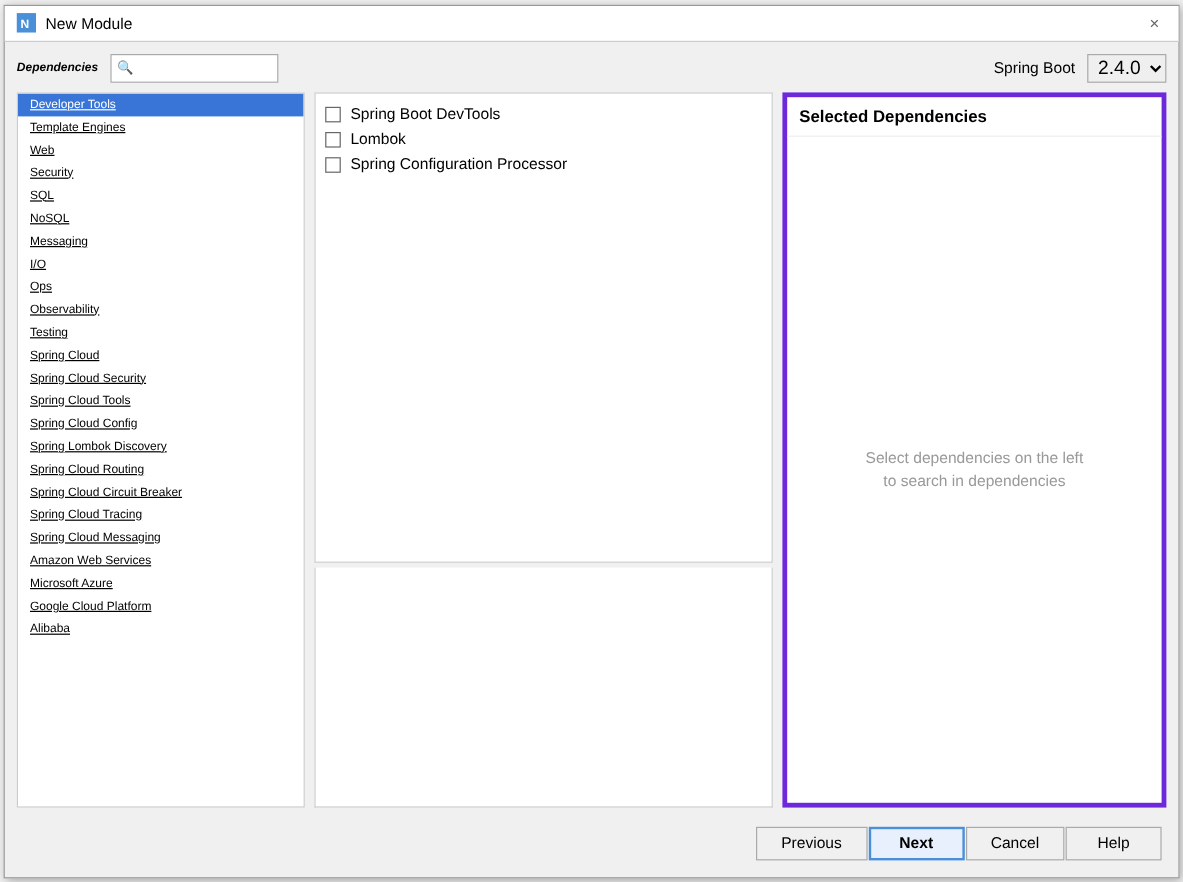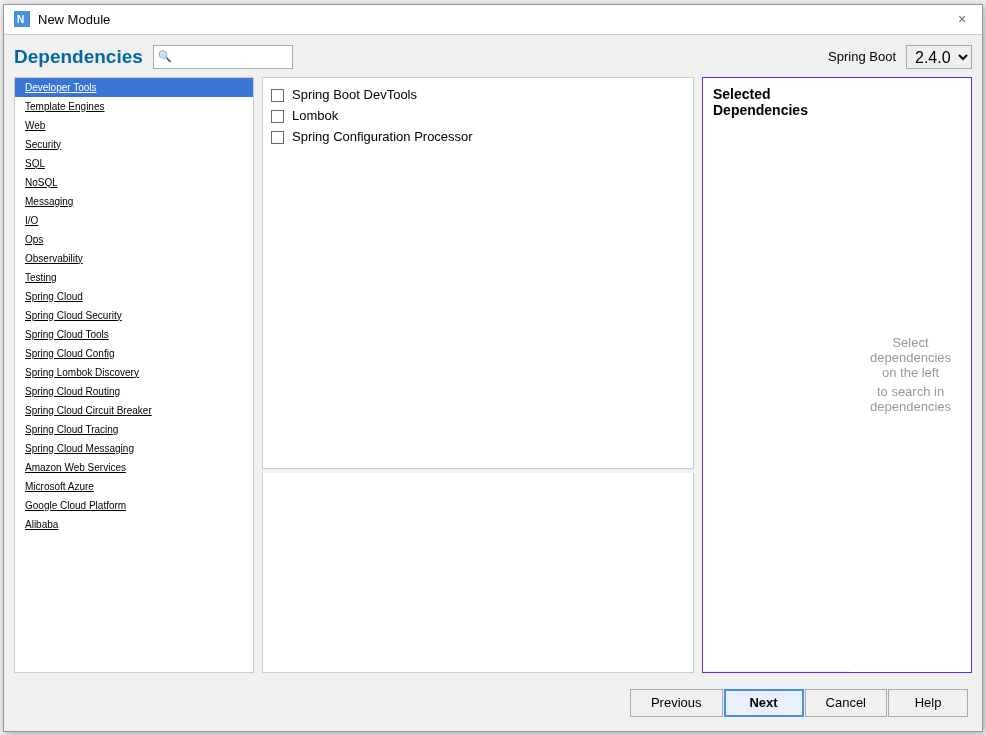--- a/index.html
+++ b/index.html
@@ -71,22 +71,23 @@
       padding: 10px;
       gap: 8px;
     }
     .top-bar {
       display: flex;
       align-items: center;
       gap: 10px;
     }
     .dependencies-label {
       font-weight: bold;
-      font-size: 19px;
-      color: #0369a1;
+      font-size: 10px;
+      color: #000000;
+      font-style: italic;
     }
     .search-input {
       border: 1px solid #aaa;
       padding: 3px 6px;
       width: 140px;
       font-size: 12px;
       height: 24px;
       outline: none;
     }
     .spring-boot-label {
@@ -158,25 +159,25 @@
       height: 13px;
       border: 1px solid #666;
       background: #fff;
       flex-shrink: 0;
     }
     .dep-label {
       font-size: 13px;
       color: #000;
     }
     .right-panel {
-      width: 270px;
-      background: #fff;
-      border: 1px solid #6d28d9;
-      display: flex;
-      flex-direction: row;
+      width: 320px;
+      background: #fff;
+      border: 4px solid #6d28d9;
+      display: flex;
+      flex-direction: column;
       flex-shrink: 0;
     }
     .right-panel-header {
       font-weight: bold;
       font-size: 14px;
       padding: 8px 10px;
       border-bottom: 1px solid #eee;
       color: #000;
     }
     .right-panel-body {

